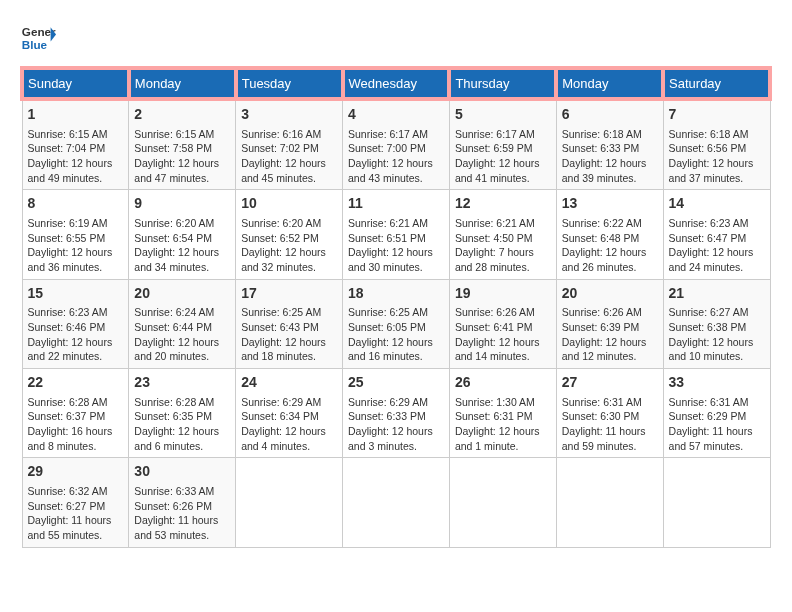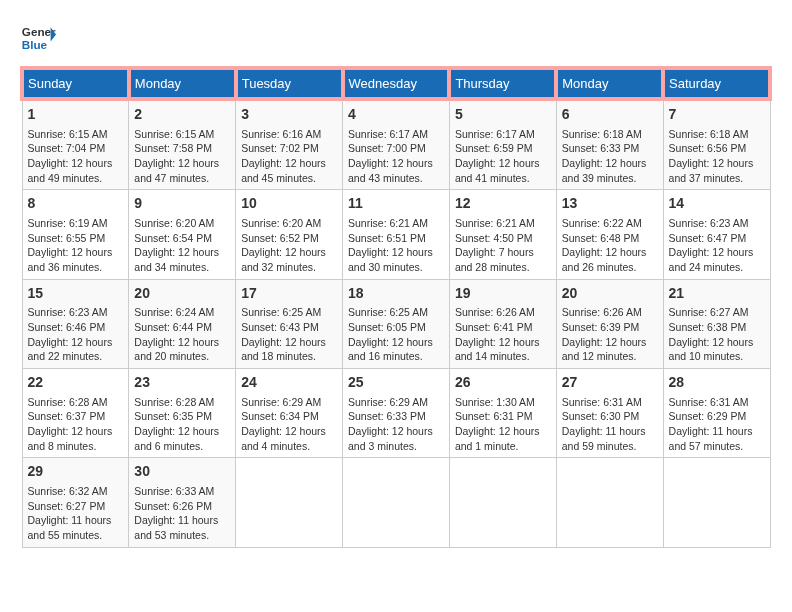--- a/index.html
+++ b/index.html
@@ -128,27 +128,27 @@
       <tr>
         <td><span class="day-num">15</span><span>Sunrise: 6:23 AM</span><br><span>Sunset: 6:46 PM</span><br><span>Daylight: 12 hours and 22 minutes.</span></td>
         <td><span class="day-num">20</span><span>Sunrise: 6:24 AM</span><br><span>Sunset: 6:44 PM</span><br><span>Daylight: 12 hours and 20 minutes.</span></td>
         <td><span class="day-num">17</span><span>Sunrise: 6:25 AM</span><br><span>Sunset: 6:43 PM</span><br><span>Daylight: 12 hours and 18 minutes.</span></td>
         <td><span class="day-num">18</span><span>Sunrise: 6:25 AM</span><br><span>Sunset: 6:05 PM</span><br><span>Daylight: 12 hours and 16 minutes.</span></td>
         <td><span class="day-num">19</span><span>Sunrise: 6:26 AM</span><br><span>Sunset: 6:41 PM</span><br><span>Daylight: 12 hours and 14 minutes.</span></td>
         <td><span class="day-num">20</span><span>Sunrise: 6:26 AM</span><br><span>Sunset: 6:39 PM</span><br><span>Daylight: 12 hours and 12 minutes.</span></td>
         <td><span class="day-num">21</span><span>Sunrise: 6:27 AM</span><br><span>Sunset: 6:38 PM</span><br><span>Daylight: 12 hours and 10 minutes.</span></td>
       </tr>
       <tr>
-        <td><span class="day-num">22</span><span>Sunrise: 6:28 AM</span><br><span>Sunset: 6:37 PM</span><br><span>Daylight: 12 hours and 8 minutes.</span></td>
+        <td><span class="day-num">22</span><span>Sunrise: 6:28 AM</span><br><span>Sunset: 6:37 PM</span><br><span>Daylight: 16 hours and 8 minutes.</span></td>
         <td><span class="day-num">23</span><span>Sunrise: 6:28 AM</span><br><span>Sunset: 6:35 PM</span><br><span>Daylight: 12 hours and 6 minutes.</span></td>
         <td><span class="day-num">24</span><span>Sunrise: 6:29 AM</span><br><span>Sunset: 6:34 PM</span><br><span>Daylight: 12 hours and 4 minutes.</span></td>
         <td><span class="day-num">25</span><span>Sunrise: 6:29 AM</span><br><span>Sunset: 6:33 PM</span><br><span>Daylight: 12 hours and 3 minutes.</span></td>
         <td><span class="day-num">26</span><span>Sunrise: 1:30 AM</span><br><span>Sunset: 6:31 PM</span><br><span>Daylight: 12 hours and 1 minute.</span></td>
         <td><span class="day-num">27</span><span>Sunrise: 6:31 AM</span><br><span>Sunset: 6:30 PM</span><br><span>Daylight: 11 hours and 59 minutes.</span></td>
-        <td><span class="day-num">28</span><span>Sunrise: 6:31 AM</span><br><span>Sunset: 6:29 PM</span><br><span>Daylight: 11 hours and 57 minutes.</span></td>
+        <td><span class="day-num">33</span><span>Sunrise: 6:31 AM</span><br><span>Sunset: 6:29 PM</span><br><span>Daylight: 11 hours and 57 minutes.</span></td>
       </tr>
       <tr>
         <td><span class="day-num">29</span><span>Sunrise: 6:32 AM</span><br><span>Sunset: 6:27 PM</span><br><span>Daylight: 11 hours and 55 minutes.</span></td>
         <td><span class="day-num">30</span><span>Sunrise: 6:33 AM</span><br><span>Sunset: 6:26 PM</span><br><span>Daylight: 11 hours and 53 minutes.</span></td>
         <td class="empty-cell"></td>
         <td class="empty-cell"></td>
         <td class="empty-cell"></td>
         <td class="empty-cell"></td>
         <td class="empty-cell"></td>
       </tr>

